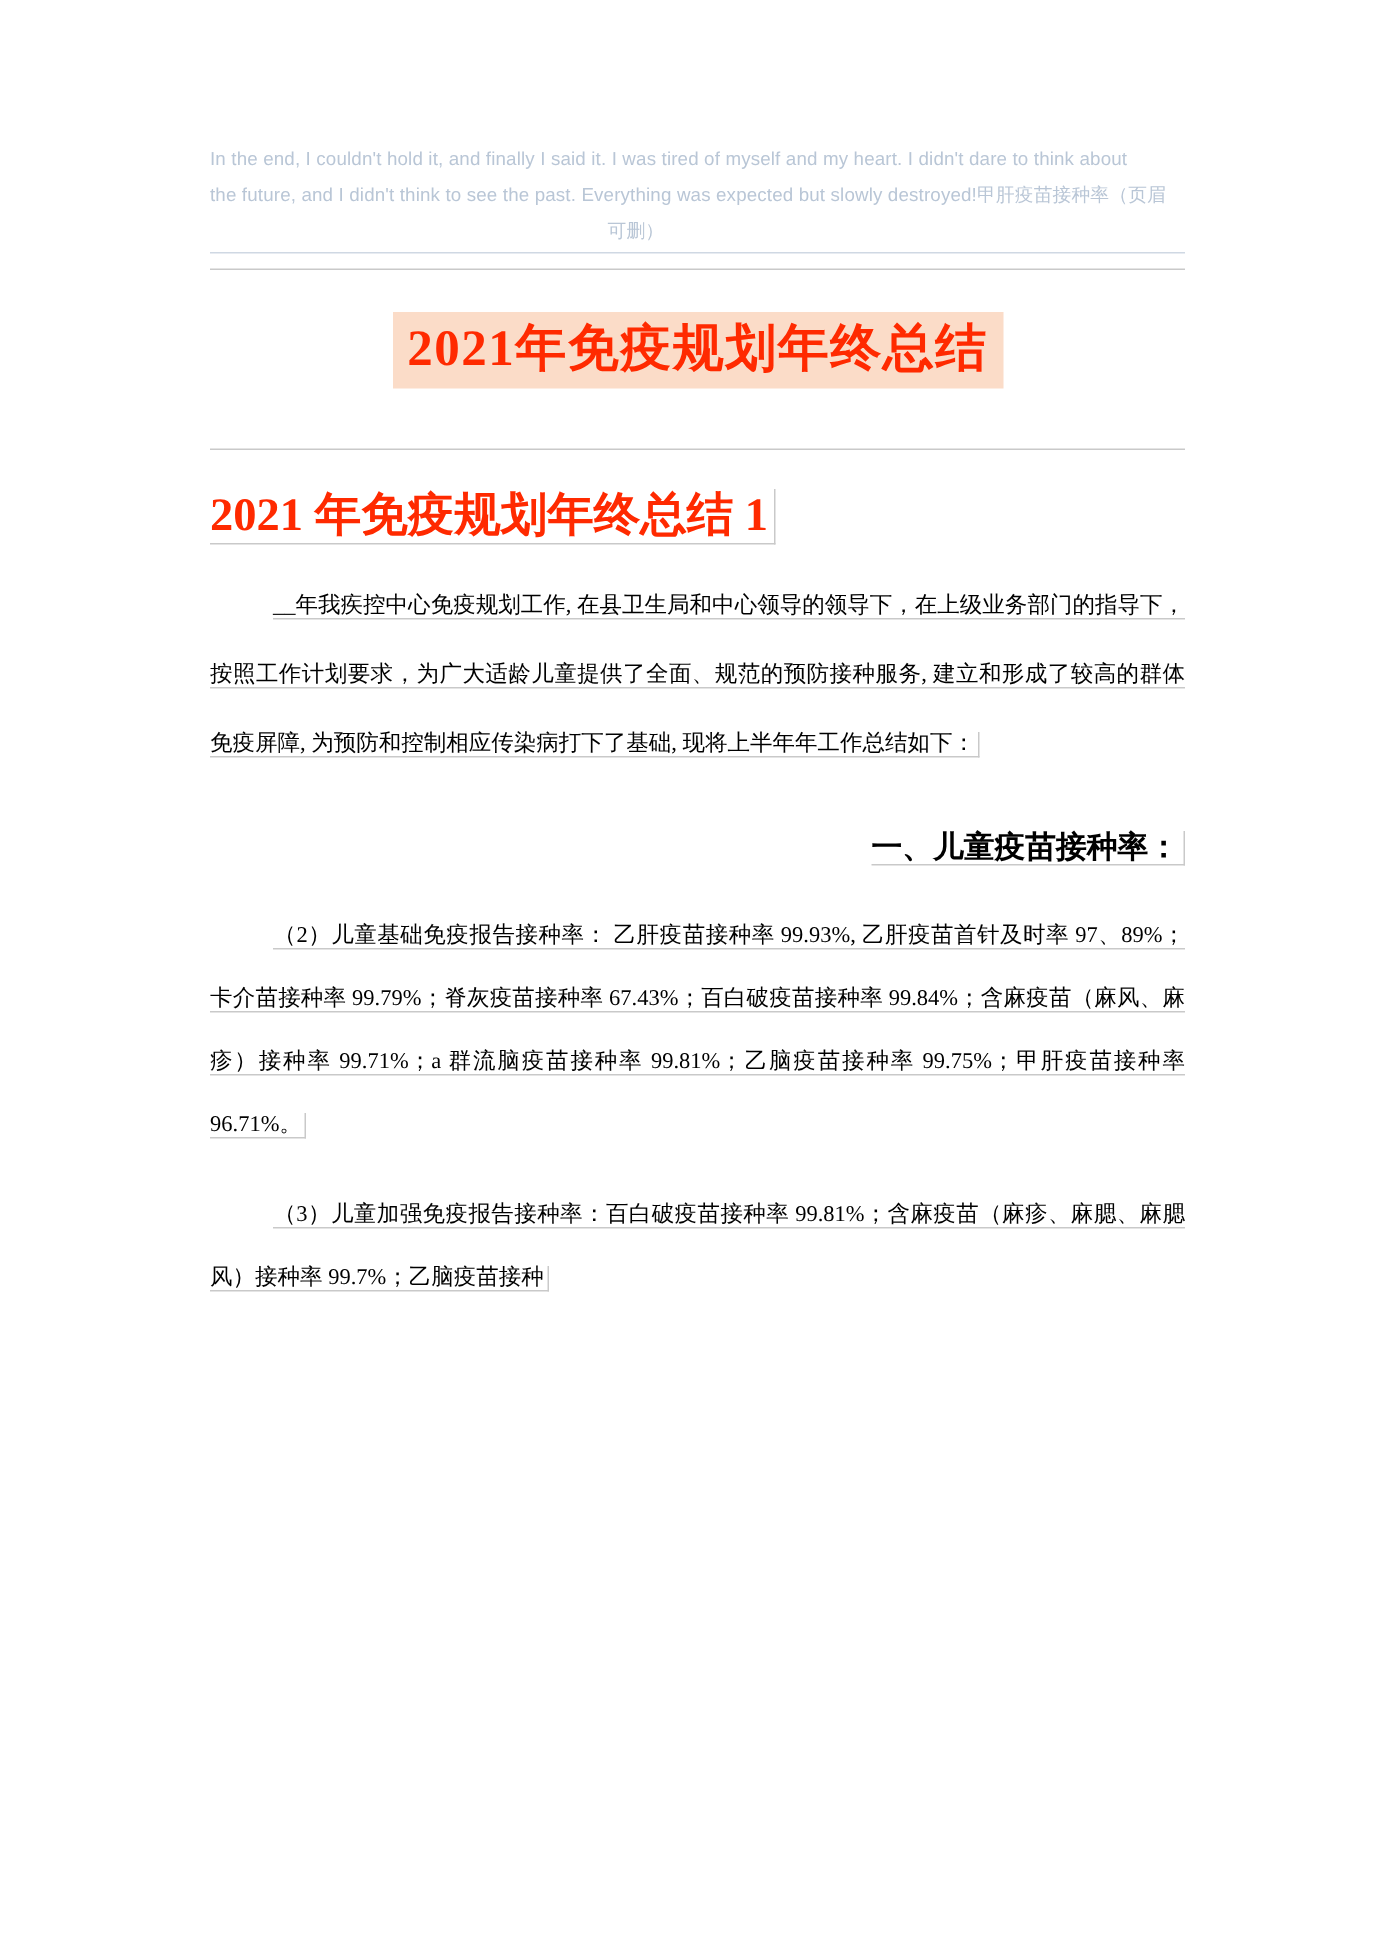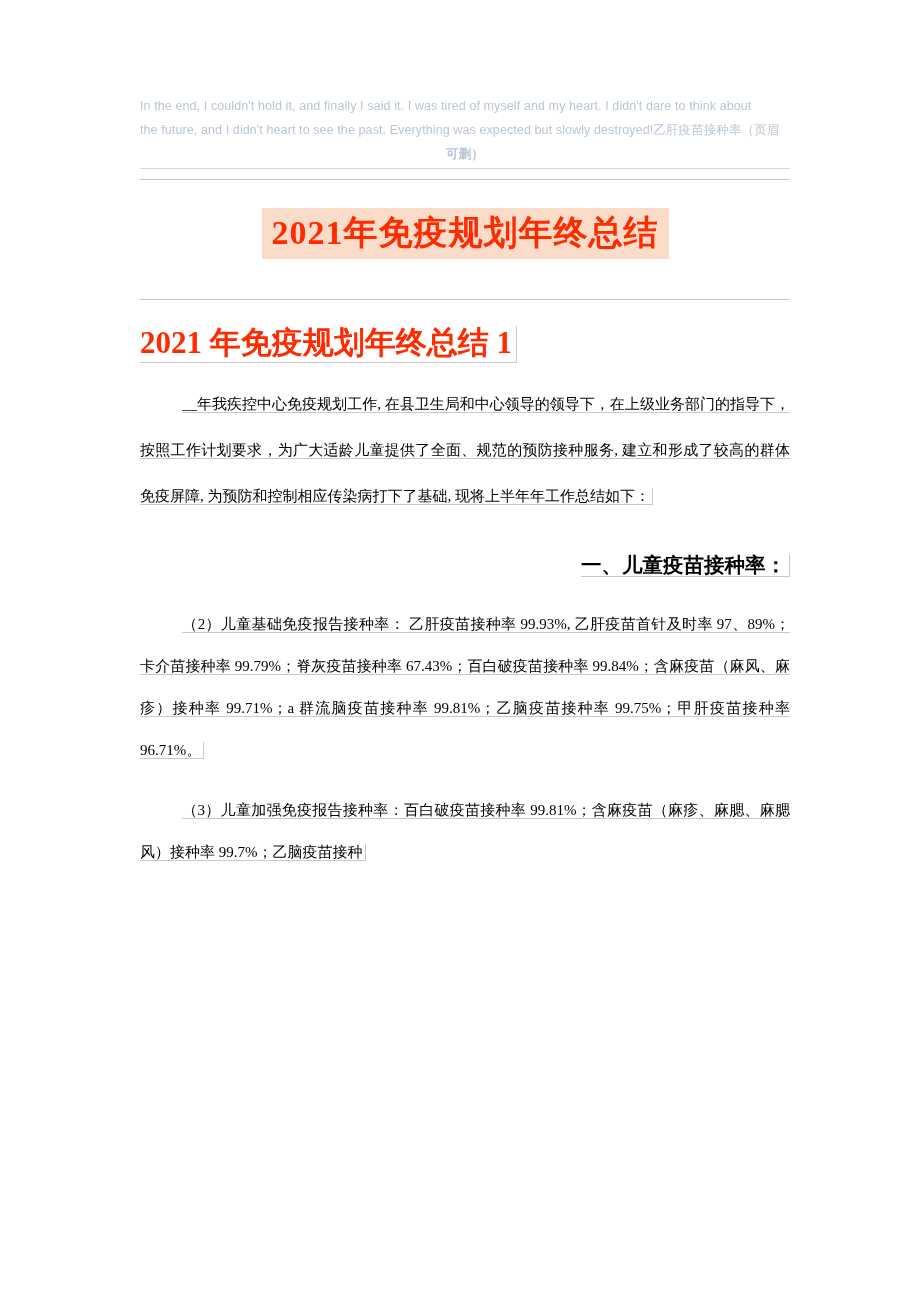--- a/index.html
+++ b/index.html
@@ -42,24 +42,22 @@
     padding-bottom: 2px;
   }
   .header-note .tail {
     color: #b9c6d6;
   }
   .header-note-line2 {
     display: block;
   }
   .header-note-line3 {
     display: block;
-    text-align: center;
     width: 120px;
     margin: 0 auto;
-    font-weight: bold;
   }
   .header-rule {
     margin-top: 10px;
     border-bottom: 1px solid #c9c9c9;
     width: 650px;
   }
 
   
   .doc-title-wrap {
     margin-top: 28px;
@@ -133,21 +131,21 @@
 </style>
 </head>
 <body>
 
 <div class="page">
   <div class="content">
 
     <div class="header-note">
       <span>In the end, I couldn't hold it, and finally I said it. I was tired of myself and my heart. I didn't dare to think about</span>
       <span class="header-note-line2">
-        <span>the future, and I didn't heart to see the past. Everything was expected but slowly destroyed!</span><span class="tail">乙肝疫苗接种率（页眉</span>
+        <span>the future, and I didn't think to see the past. Everything was expected but slowly destroyed!</span><span class="tail">甲肝疫苗接种率（页眉</span>
       </span>
       <span class="header-note-line3">可删）</span>
     </div>
     <div class="header-rule"></div>
 
     <div class="doc-title-wrap">
       <div class="doc-title">2021年免疫规划年终总结</div>
       <div class="title-underline"></div>
     </div>
 

